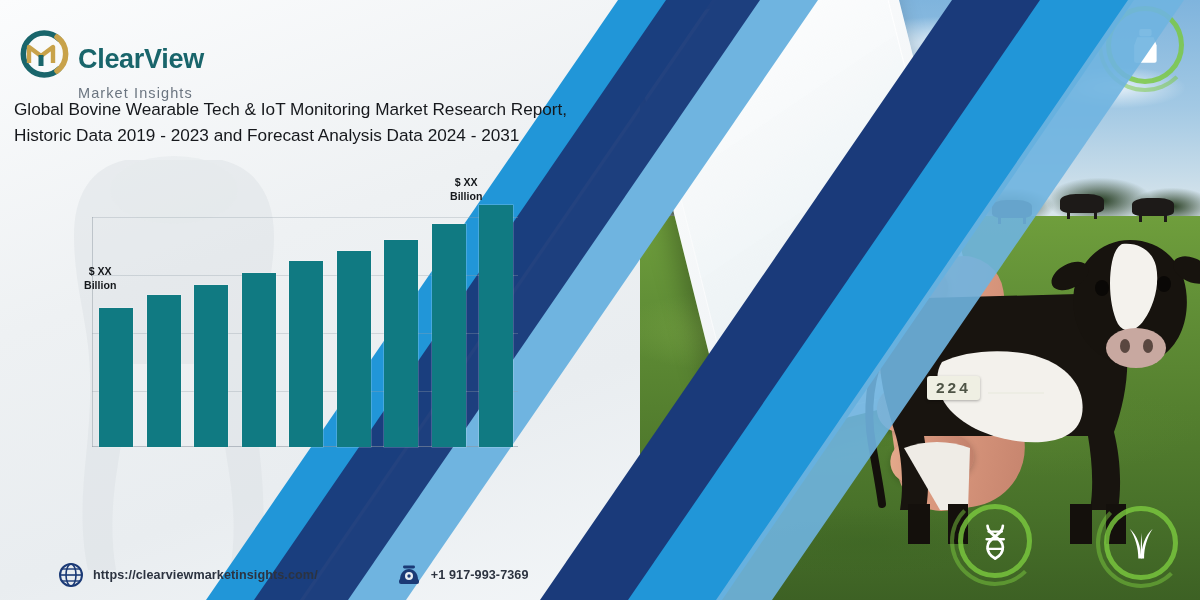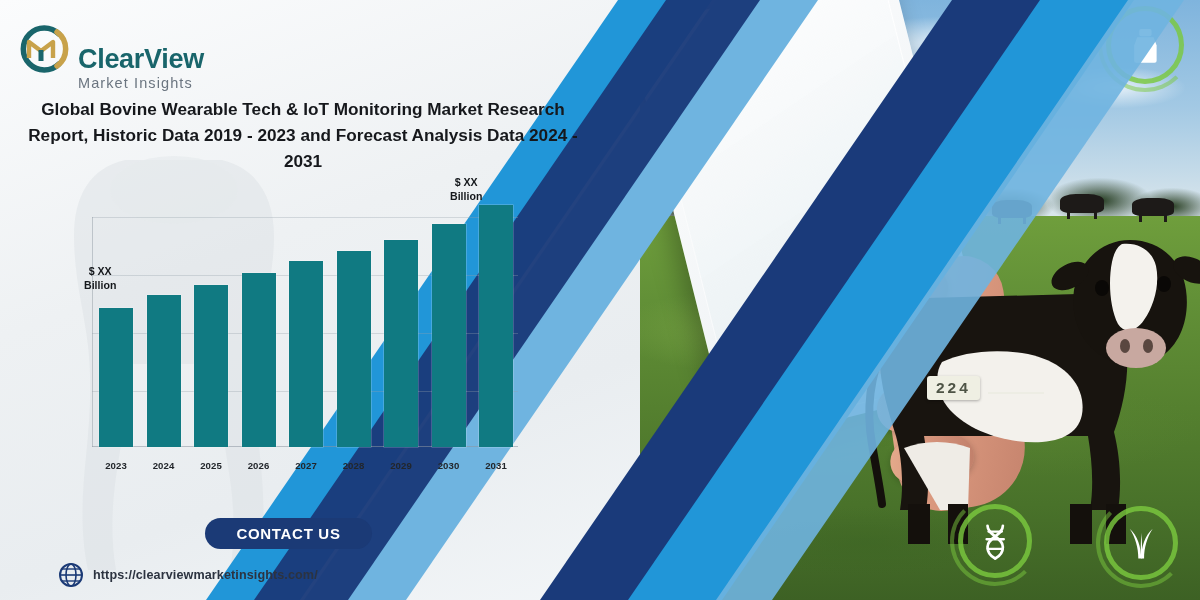--- a/index.html
+++ b/index.html
@@ -47,29 +47,28 @@
   }
   .logo-mark svg { width: 100%; height: 100%; display: block; }
   .logo-text { line-height: 1; padding-top: 2px; }
   .logo-title {
     font-size: 27px; font-weight: 700; letter-spacing: -0.3px;
     color: #19656b;
     margin-top: 36px;
   }
   .logo-sub {
     font-size: 14.5px; font-weight: 500; letter-spacing: 1.1px;
-    color: #6b7580; margin-top: 3px;
+    color: #6b7580; margin-top: 13px;
   }
 
   
   .headline {
     position: absolute; left: 14px; top: 96px;
     width: 578px;
-    text-align: center;
-    font-size: 17.2px; font-weight: 700; line-height: 1.52;
+    font-size: 17.2px; font-weight: 400; line-height: 1.52;
     color: #16181c;
     z-index: 5;
   }
 
   
   .chart-area {
     position: absolute; left: 78px; top: 175px;
     width: 440px; height: 300px;
     z-index: 5;
   }
@@ -357,59 +356,59 @@
           <div class="bar-col">
             <div class="bar" style="height: 85.4701%; background: rgb(16, 122, 130);"></div>
           </div>
           <div class="bar-col">
             <div class="bar" style="height: 92.3077%; background: rgb(16, 122, 130);"></div>
           </div>
           <div class="bar-col">
             <div class="bar" style="height: 100%; background: rgb(16, 122, 130);"></div>
           </div>
         </div>
-      <div class="year-labels" id="years-container">
-          <div class="year-label">2023</div>
-          <div class="year-label">2024</div>
-          <div class="year-label">2025</div>
-          <div class="year-label">2026</div>
-          <div class="year-label">2027</div>
-          <div class="year-label">2028</div>
-          <div class="year-label">2029</div>
-          <div class="year-label">2030</div>
-          <div class="year-label">2031</div>
-        </div>
     </div>
 
     <div class="val-label first">
       <span>$ XX</span><br>
       <span>Billion</span>
     </div>
     <div class="val-label last">
       <span>$ XX</span><br>
       <span>Billion</span>
     </div>
 
 
-    <button class="cta-btn">CONTACT US</button>
 
     <div class="footer">
       <div class="footer-item">
         <span class="footer-icon">
           <svg viewBox="0 0 26 26" xmlns="http://www.w3.org/2000/svg">
             <circle cx="13" cy="13" r="11" fill="none" stroke="#1b3a76" stroke-width="2"></circle>
             <ellipse cx="13" cy="13" rx="5" ry="11" fill="none" stroke="#1b3a76" stroke-width="1.6"></ellipse>
             <line x1="2" y1="13" x2="24" y2="13" stroke="#1b3a76" stroke-width="1.6"></line>
             <line x1="4" y1="7" x2="22" y2="7" stroke="#1b3a76" stroke-width="1.4"></line>
             <line x1="4" y1="19" x2="22" y2="19" stroke="#1b3a76" stroke-width="1.4"></line>
           </svg>
         </span>
         <span class="footer-text">https://clearviewmarketinsights.com/</span>
       </div>
       <div class="footer-gap"></div>
+      <div class="footer-item">
+        <span class="footer-icon">
+          <svg viewBox="0 0 26 26" xmlns="http://www.w3.org/2000/svg">
+            <path d="M4 18 C4 11 8 7 13 7 C18 7 22 11 22 18 Z" fill="#1b3a76"></path>
+            <rect x="3" y="17" width="20" height="5" rx="2" fill="#1b3a76"></rect>
+            <circle cx="13" cy="14" r="4" fill="#e9edf2"></circle>
+            <circle cx="13" cy="14" r="1.7" fill="#1b3a76"></circle>
+            <rect x="7" y="3.5" width="12" height="3" rx="1.4" fill="#1b3a76"></rect>
+          </svg>
+        </span>
+        <span class="footer-text">+1 917-993-7369</span>
+      </div>
     </div>
   </div>
 
   <div class="photo">
     <div class="photo-sky"></div>
     <div class="photo-clouds"></div>
     <div class="photo-treeline"></div>
     <div class="photo-grass"></div>
 
     <div class="mini-cow" style="left:292px; top:196px; width:46px; height:20px;"></div>

